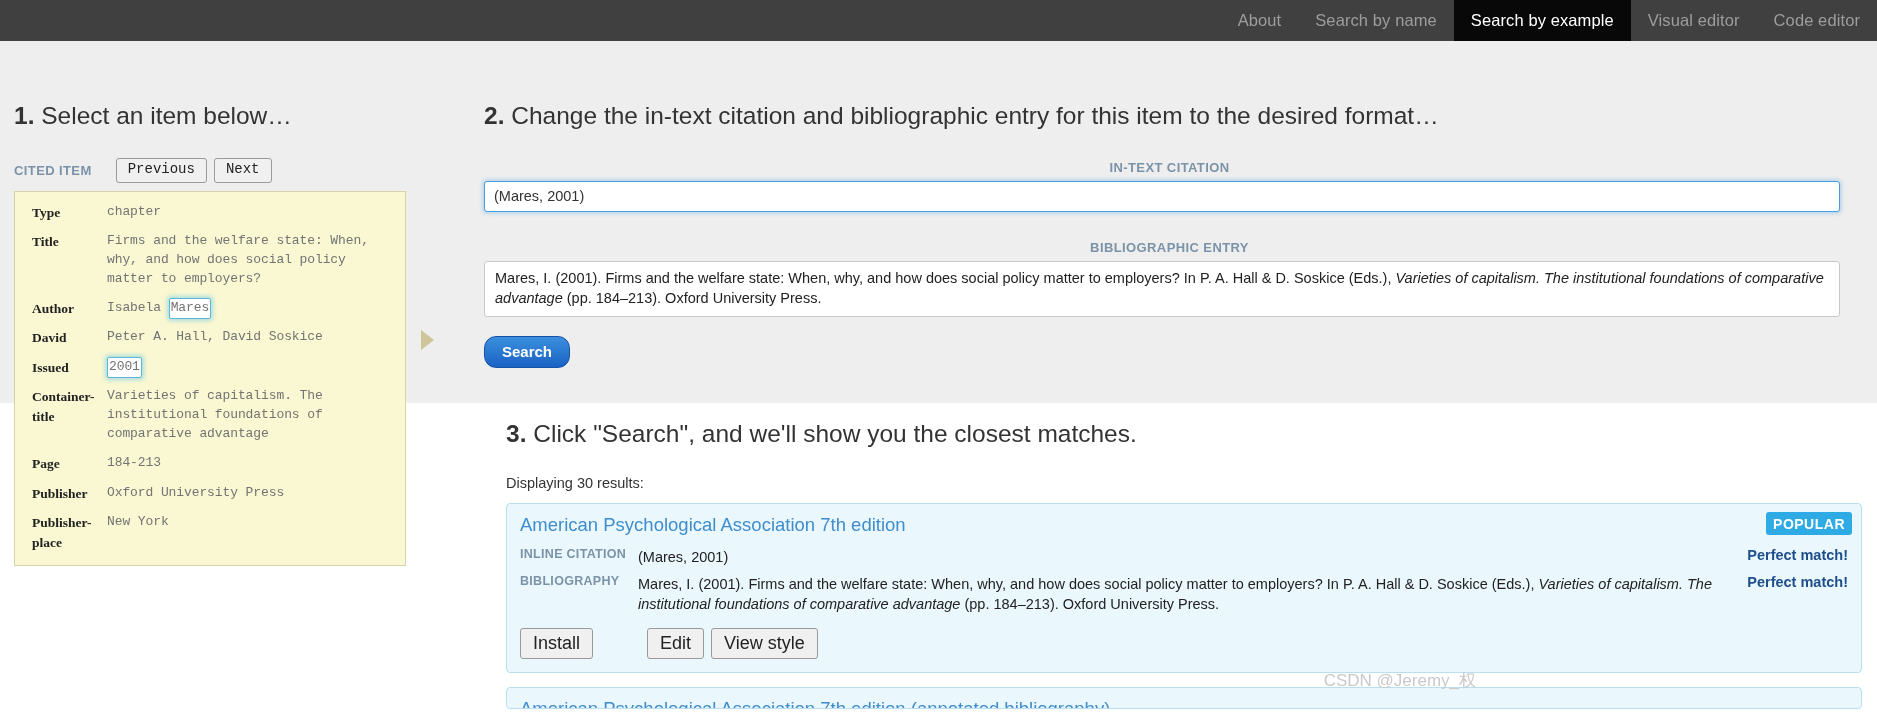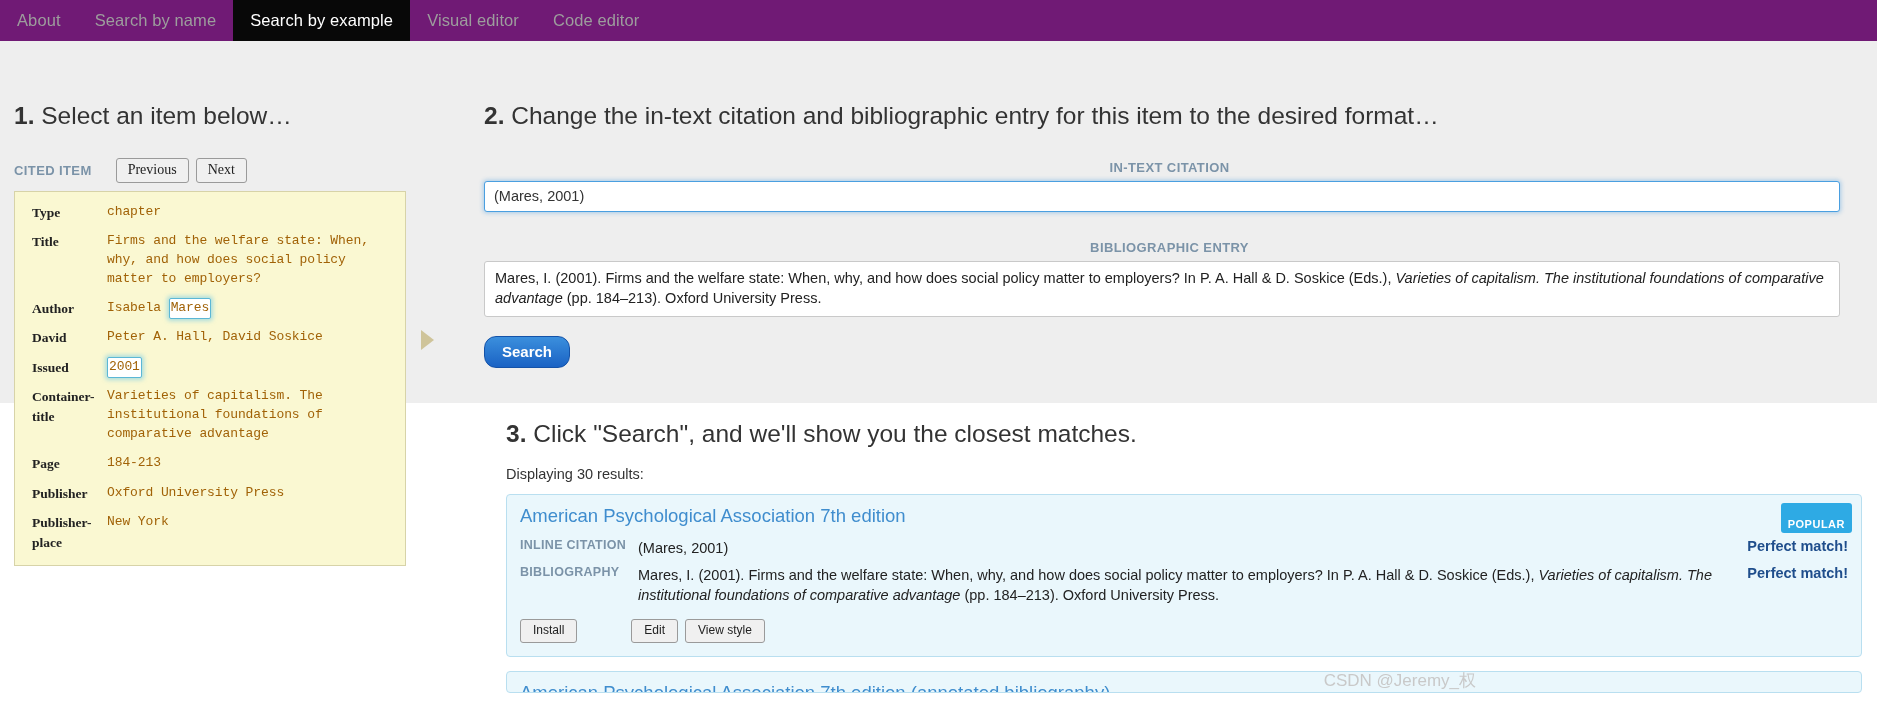--- a/index.html
+++ b/index.html
@@ -9,24 +9,25 @@
     width: 1877px; height: 722px;
     overflow: hidden;
     background: #ffffff;
     font-family: "Liberation Sans", sans-serif;
     -webkit-font-smoothing: antialiased;
   }
 
   
   .navbar {
     height: 41px;
-    background: #701a75;
+    background: #404040;
     display: flex;
     align-items: stretch;
     font-size: 16.5px;
+    justify-content: flex-end;
   }
   .nav-item {
     display: flex;
     align-items: center;
     padding: 0 17px;
     color: #9d9d9d;
     cursor: pointer;
     white-space: nowrap;
     letter-spacing: 0.1px;
   }
@@ -84,21 +85,21 @@
     height: 22px;
   }
   .cited-label {
     font-size: 13px;
     font-weight: bold;
     color: #7b93a8;
     letter-spacing: 0.4px;
     margin-right: 24px;
   }
   .btn-sm {
-    font-family: Liberation Serif, serif;
+    font-family: Liberation Mono, monospace;
     font-size: 14px;
     color: #222;
     background: #f0f0f0;
     border: 1px solid #9a9a9a;
     border-radius: 3px;
     padding: 2px 11px 3px 11px;
     margin-right: 7px;
     cursor: pointer;
     line-height: 1.25;
   }
@@ -126,21 +127,21 @@
     padding-left: 17px;
     font-weight: bold;
     color: #222;
     font-family: Liberation Serif, serif;
     font-size: 13.5px;
     line-height: 1.45;
   }
   table.cited td.v {
     font-family: "Liberation Mono", monospace;
     font-size: 13px;
-    color: #a16207;
+    color: #737373;
     line-height: 1.45;
     letter-spacing: -0.1px;
     padding-right: 8px;
   }
   .hl {
     display: inline-block;
     background: #ffffff;
     border: 1px solid #5bb7d6;
     border-radius: 2px;
     box-shadow: 0 0 4px 2px rgba(110,200,230,0.55);
@@ -208,21 +209,21 @@
     cursor: pointer;
   }
 
   
   .step3-wrap {
     position: absolute;
     left: 506px; top: 378px;
     width: 1371px;
   }
   .displaying {
-    margin-top: 16px;
+    margin-top: 25px;
     font-size: 14.5px;
     color: #333;
   }
 
   
   .result-card {
     margin-top: 12px;
     width: 1356px;
     background: #eaf7fc;
     border: 1px solid #b9dff0;
@@ -235,25 +236,25 @@
     color: #3f8dce;
     margin: 0 0 8px 0;
     cursor: pointer;
   }
   .badge-popular {
     position: absolute;
     right: 9px;
     top: 8px;
     background: #2eaae4;
     color: #ffffff;
-    font-size: 11px;
+    font-size: 14px;
     font-weight: bold;
     letter-spacing: 0.5px;
     border-radius: 3px;
-    padding: 15px 7px 3px 7px;
+    padding: 4px 7px 3px 7px;
   }
   table.res {
     border-collapse: collapse;
     width: 100%;
   }
   table.res td { vertical-align: top; padding: 3px 0 4px 0; }
   td.res-k {
     width: 118px;
     font-size: 12.5px;
     font-weight: bold;
@@ -277,21 +278,21 @@
     white-space: nowrap;
     padding-top: 3px;
   }
   .card-buttons {
     margin-top: 9px;
     display: flex;
     align-items: center;
   }
   .btn-card {
     font-family: "Liberation Sans", sans-serif;
-    font-size: 12px;
+    font-size: 18px;
     color: #222;
     background: #f0f0f0;
     border: 1px solid #9a9a9a;
     border-radius: 3px;
     padding: 3px 12px 4px 12px;
     cursor: pointer;
     line-height: 1.25;
   }
   .btn-gap-lg { margin-left: 54px; }
   .btn-gap-sm { margin-left: 7px; }

